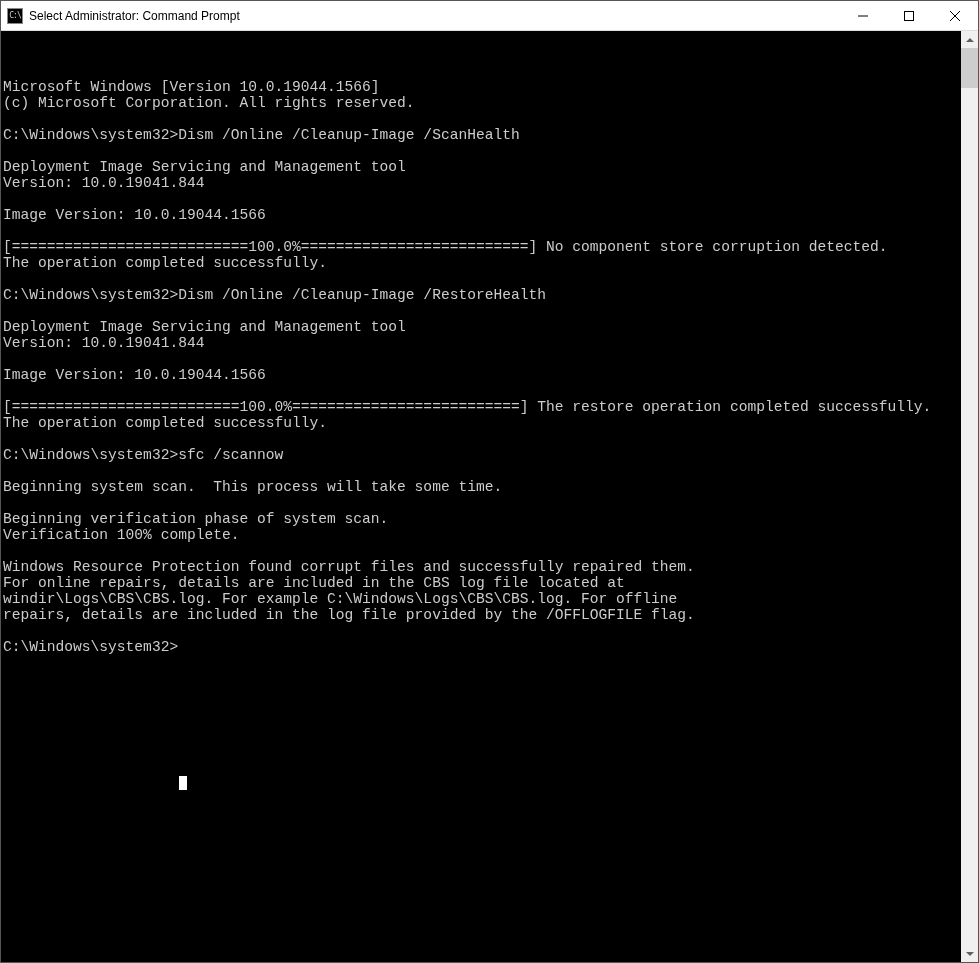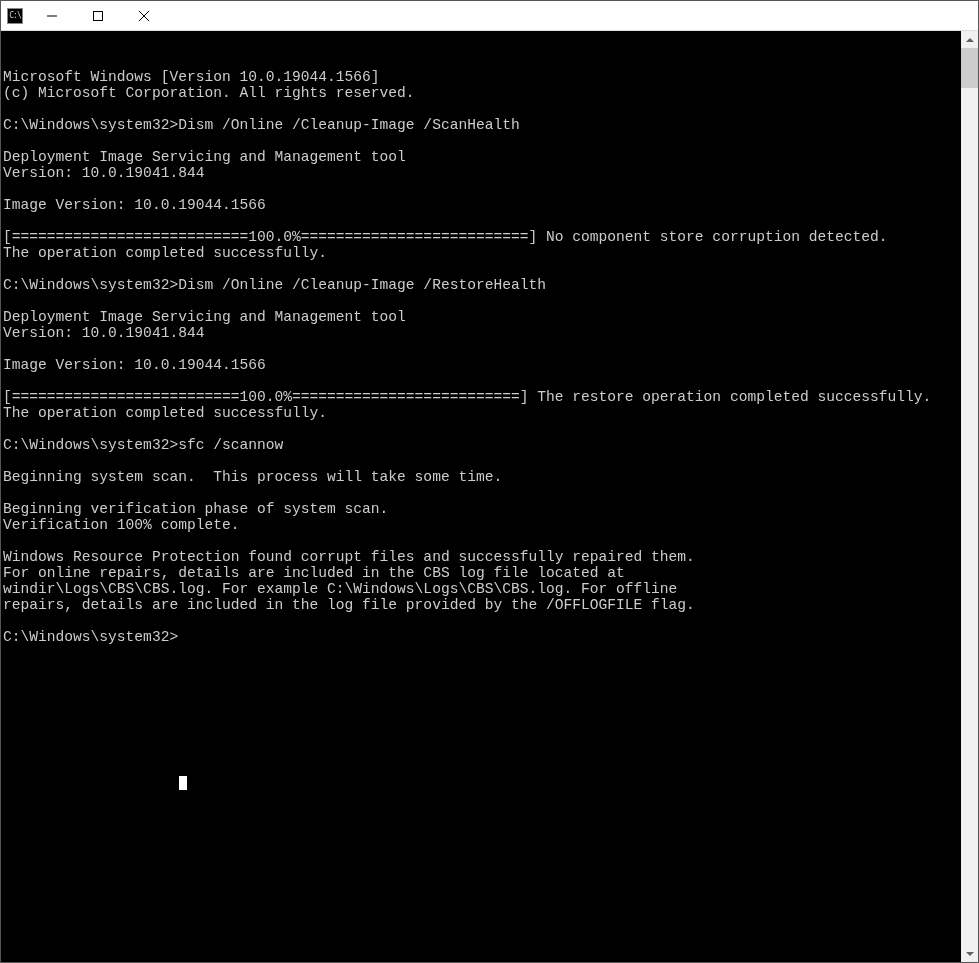--- a/index.html
+++ b/index.html
@@ -68,21 +68,21 @@
       background: #000;
       min-height: 0;
     }
     .console {
       flex: 1;
       background: #000;
       color: #ccc;
       font-family: Consolas, "Courier New", monospace;
       font-size: 14.6px;
       line-height: 16px;
-      padding: 6px 2px 2px 2px;
+      padding: 16px 2px 2px 2px;
       white-space: pre;
       overflow: hidden;
       position: relative;
     }
     .block-cursor {
       position: absolute;
       width: 8px;
       height: 14px;
       background: #fff;
       left: 178px;
@@ -117,20 +117,21 @@
       cursor: pointer;
     }
   </style>
 </head>
 <body>
 
 <div class="window">
 
   <div class="titlebar">
     <div class="titlebar-icon">C:\</div>
+    <div class="titlebar-title">Select Administrator: Command Prompt</div>
     <div class="titlebar-controls">
       <button class="titlebar-btn" aria-label="Minimize">
         <svg viewBox="0 0 10 10">
             <line x1="0" y1="5" x2="10" y2="5" stroke="black" stroke-width="1"></line>
           </svg>
       </button>
       <button class="titlebar-btn" aria-label="Maximize">
         <svg viewBox="0 0 10 10">
             <rect x="0.5" y="0.5" width="9" height="9" fill="none" stroke="black" stroke-width="1"></rect>
           </svg>

